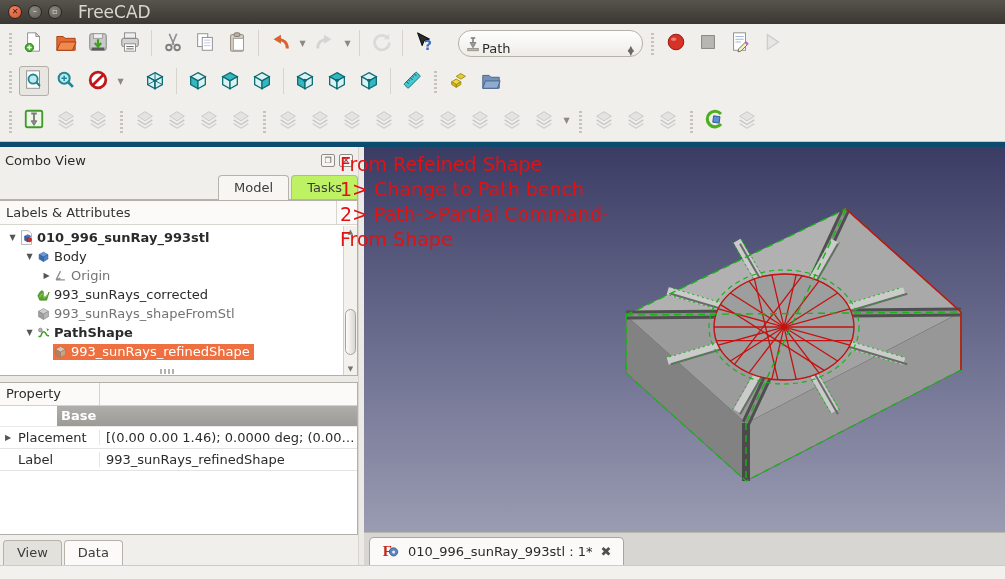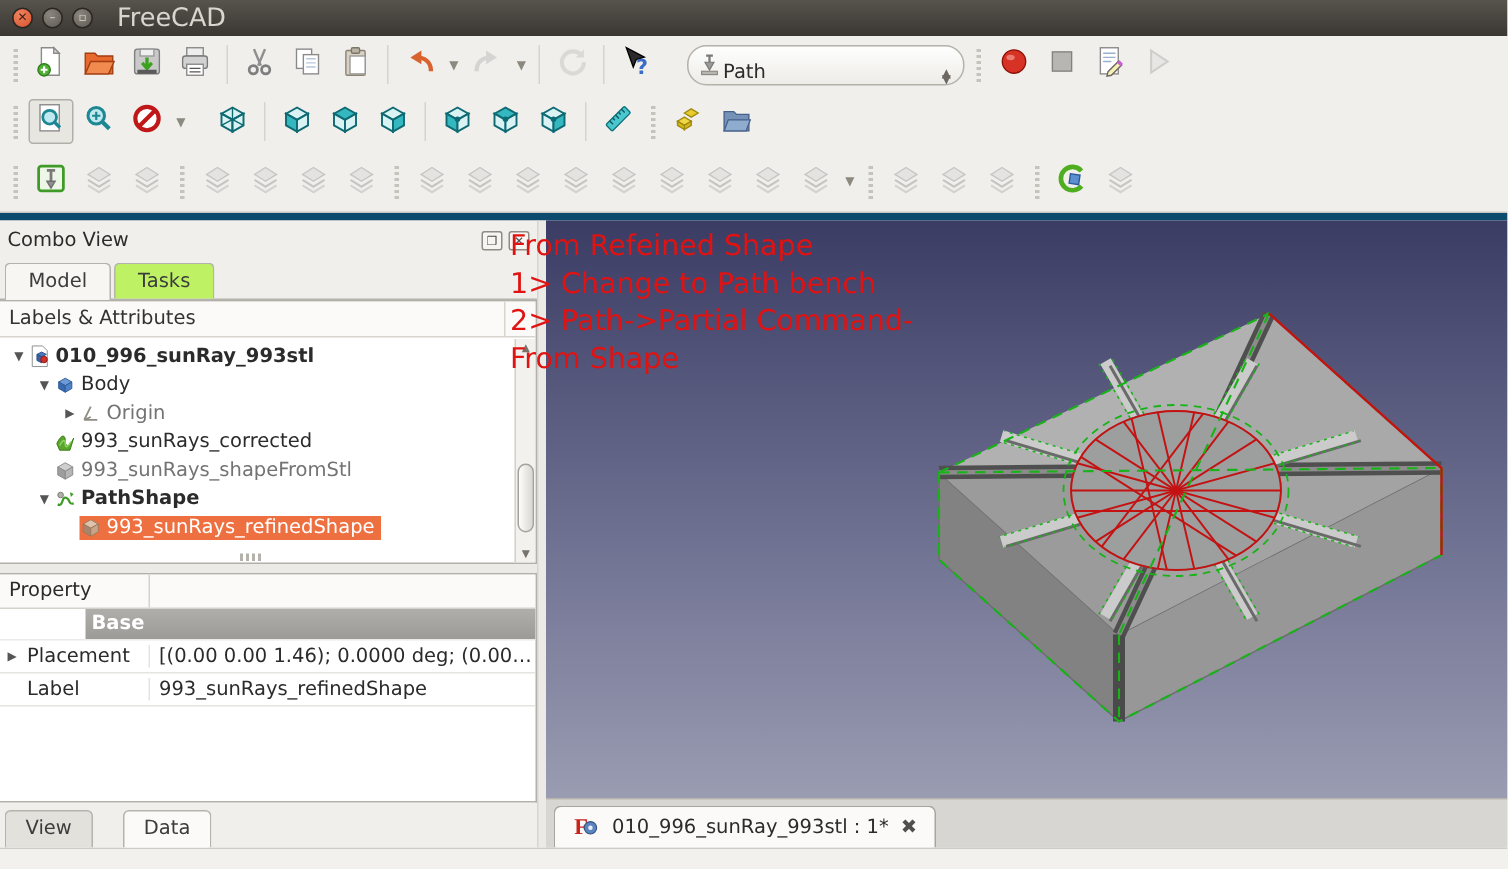--- a/index.html
+++ b/index.html
@@ -38,21 +38,21 @@
   .wb-select .spin { margin-left:auto; display:flex; flex-direction:column; line-height:.55;
     font-size:8px; color:#6d6962; }
   
   .main { display:flex; height:423px; border-top:5px solid #0c4a6e; }
   .left-panel { width:358px; display:flex; flex-direction:column; background:#f0efec; }
   .v-splitter { width:6px; background:#eceae6; border-left:1px solid #d8d5cf; }
   .cv-header { height:26px; display:flex; align-items:center; padding:0 5px; }
   .cv-btn { width:14px; height:13px; border:1px solid #8f8c85; background:#f6f5f2;
     font-size:8px; line-height:11px; text-align:center; color:#4a4a4a; margin-left:4px; border-radius:2px; }
   .cv-tabs { height:27px; display:flex; align-items:flex-end; padding-left:3px; gap:2px;
-    border-bottom:1px solid #b6b3ad; }
+    border-bottom:1px solid #b6b3ad;justify-content:flex-end; }
   .cv-tab { padding:4px 15px 4px; border:1px solid #b6b3ad; border-bottom:none;
     border-radius:4px 4px 0 0; background:#bef264; color:#3c3c3c; }
   .cv-tab.active { background:#f7f6f3; padding-bottom:5px; margin-bottom:-1px; }
   .tree-box { height:176px; border:1px solid #b3b0aa; border-left:none; background:#fff;
     position:relative; overflow:hidden; }
   .tree-colhdr { height:24px; background:#fbfaf8; border-bottom:1px solid #d8d5cf; display:flex; }
   .tree-colhdr .cell { width:337px; padding:4px 6px; border-right:1px solid #d8d5cf; color:#333; }
   .tree-rows { padding-top:3px; }
   .tree-row { height:19px; display:flex; align-items:center; white-space:nowrap; }
   .tree-row .exp { width:13px; text-align:center; font-size:8px; color:#555; flex:none; }
@@ -75,21 +75,21 @@
   .prop-hdr .ph2 { flex:1; padding:3px 6px; }
   .prop-group { height:21px; display:flex; border-bottom:1px solid #eceae6;padding-left:40px; }
   .prop-group .stub { width:17px; background:#fff; }
   .prop-group .glabel { flex:1; background:linear-gradient(#b0aeaa,#9d9b97); color:#fff;
     font-weight:bold; padding:2px 0 0 4px; }
   .prop-row { height:22px; display:flex; border-bottom:1px solid #e6e4e0; align-items:center; }
   .prop-row .pname { width:100px; padding-left:18px; border-right:1px solid #e6e4e0;
     position:relative; overflow:hidden; white-space:nowrap; }
   .prop-row .pname .parr { position:absolute; left:5px; top:3px; font-size:8px; color:#555; }
   .prop-row .pval { flex:1; padding-left:6px; white-space:nowrap; overflow:hidden; }
-  .bottom-tabs { height:30px; display:flex; align-items:flex-end; padding-left:3px; gap:20px; }
+  .bottom-tabs { height:30px; display:flex; align-items:flex-end; padding-left:3px; gap:2px; }
   .b-tab { padding:4px 13px 5px; border:1px solid #b6b3ad; border-bottom:none;
     border-radius:4px 4px 0 0; background:#e3e1dc; color:#3c3c3c; }
   .b-tab.active { background:#fbfaf9; }
   
   .right-area { flex:1; display:flex; flex-direction:column; }
   .viewport { height:390px; position:relative; background:linear-gradient(#3b3c64,#6f7192 55%,#9a9cb2); overflow:hidden; }
   .viewport svg { position:absolute; inset:0; }
   .doc-tabbar { height:33px; background:#d8d6d2; border-top:1px solid #b8b5af;
     display:flex; align-items:stretch; padding:4px 0 0 5px; }
   .doc-tab { background:#fbfaf8; border:1px solid #a9a6a0; border-bottom:none;

